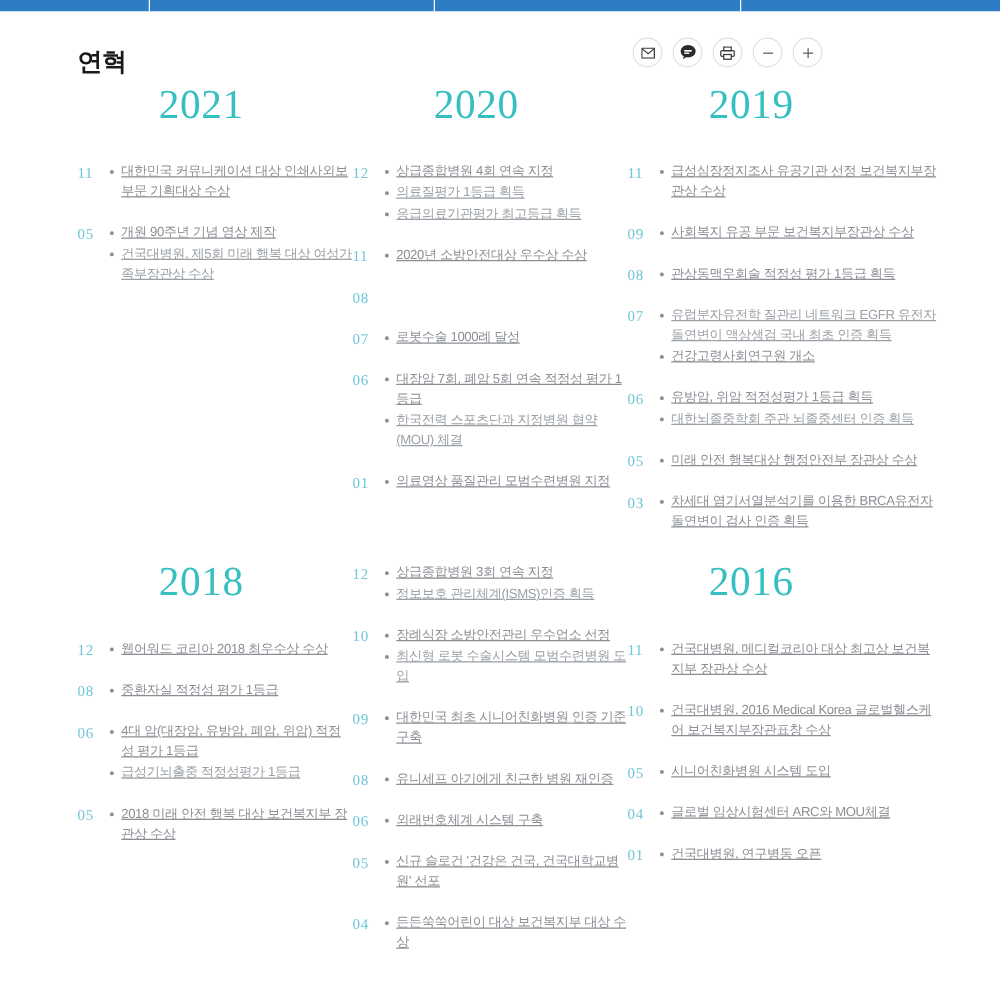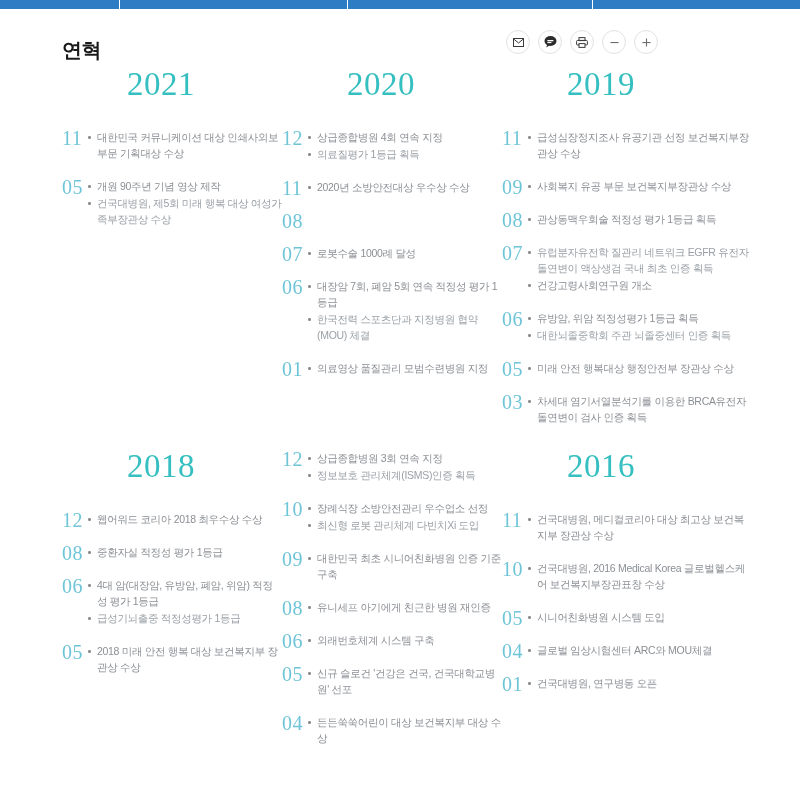--- a/index.html
+++ b/index.html
@@ -92,38 +92,39 @@
   }
   .year-block.col3 .year-head { padding-right: 52px; }
 
   .month-row {
     display: flex;
     align-items: flex-start;
     margin-bottom: 16px;
   }
   .month-num {
     font-family: "Liberation Serif", serif;
-    font-size: 20px;
+    font-size: 12px;
     color: #6fc5d8;
     width: 26px;
     flex: 0 0 26px;
     text-align: left;
     line-height: 16px;
     padding-top: 1px;
     letter-spacing: 0.5px;
   }
   .events { flex: 1 1 auto; }
   .event {
     position: relative;
     padding-left: 9px;
     font-size: 10.5px;
     color: #8b8f94;
     line-height: 16px;
     letter-spacing: -0.3px;
     margin-bottom: 1px;
+    text-decoration: underline;
   }
   .event::before {
     content: "";
     position: absolute;
     left: 0; top: 7px;
     width: 2.5px; height: 2.5px;
     background: #8b8f94;
     border-radius: 50%;
   }
   .event.sub { color: #9aa0a6; }
@@ -198,20 +199,21 @@
           </div>
         </div>
       </div>
       <div class="year-block">
         <div class="year-head">2020</div>
         <div class="month-row">
           <div class="month-num">12</div>
           <div class="events">
             <div class="event">상급종합병원 4회 연속 지정</div>
             <div class="event sub">의료질평가 1등급 획득</div>
+            <div class="event sub">응급의료기관평가 최고등급 획득</div>
           </div>
         </div>
         <div class="month-row">
           <div class="month-num">11</div>
           <div class="events">
             <div class="event">2020년 소방안전대상 우수상 수상</div>
           </div>
         </div>
         <div class="month-row">
           <div class="month-num">08</div>
@@ -316,21 +318,21 @@
           <div class="month-num">12</div>
           <div class="events">
             <div class="event">상급종합병원 3회 연속 지정</div>
             <div class="event sub">정보보호 관리체계(ISMS)인증 획득</div>
           </div>
         </div>
         <div class="month-row">
           <div class="month-num">10</div>
           <div class="events">
             <div class="event">장례식장 소방안전관리 우수업소 선정</div>
-            <div class="event sub">최신형 로봇 관리체계 다빈치Xi 도입</div>
+            <div class="event sub">최신형 로봇 수술시스템 모범수련병원 도입</div>
           </div>
         </div>
         <div class="month-row">
           <div class="month-num">09</div>
           <div class="events">
             <div class="event">대한민국 최초 시니어친화병원 인증 기준 구축</div>
           </div>
         </div>
         <div class="month-row">
           <div class="month-num">08</div>

